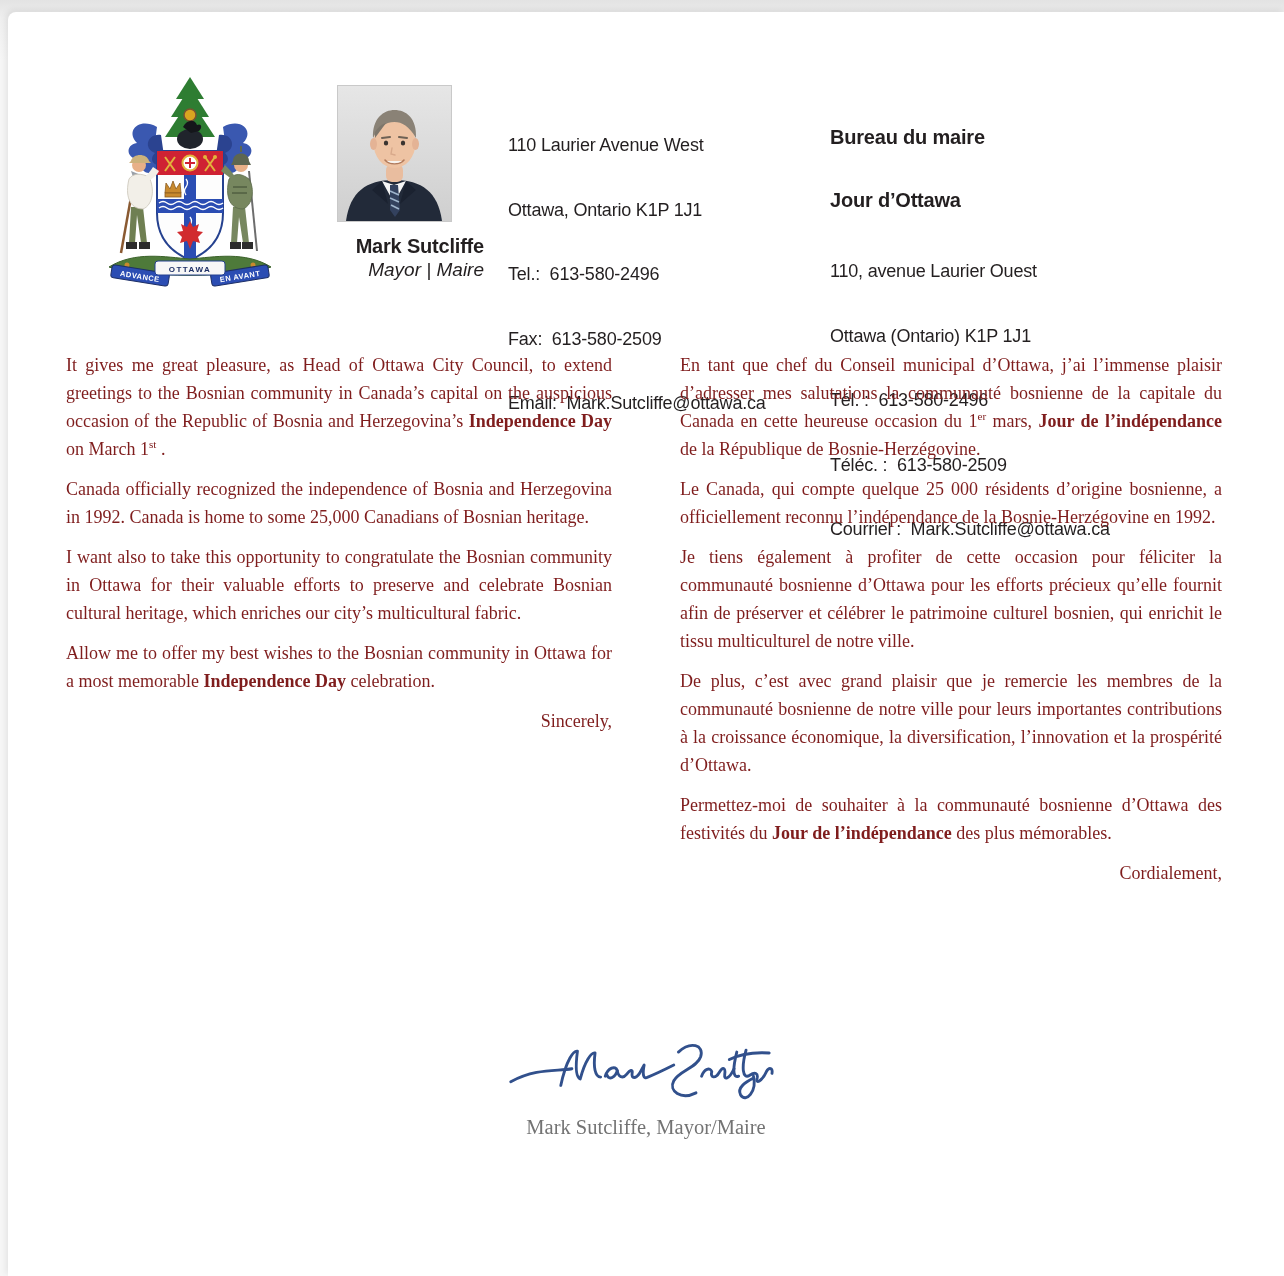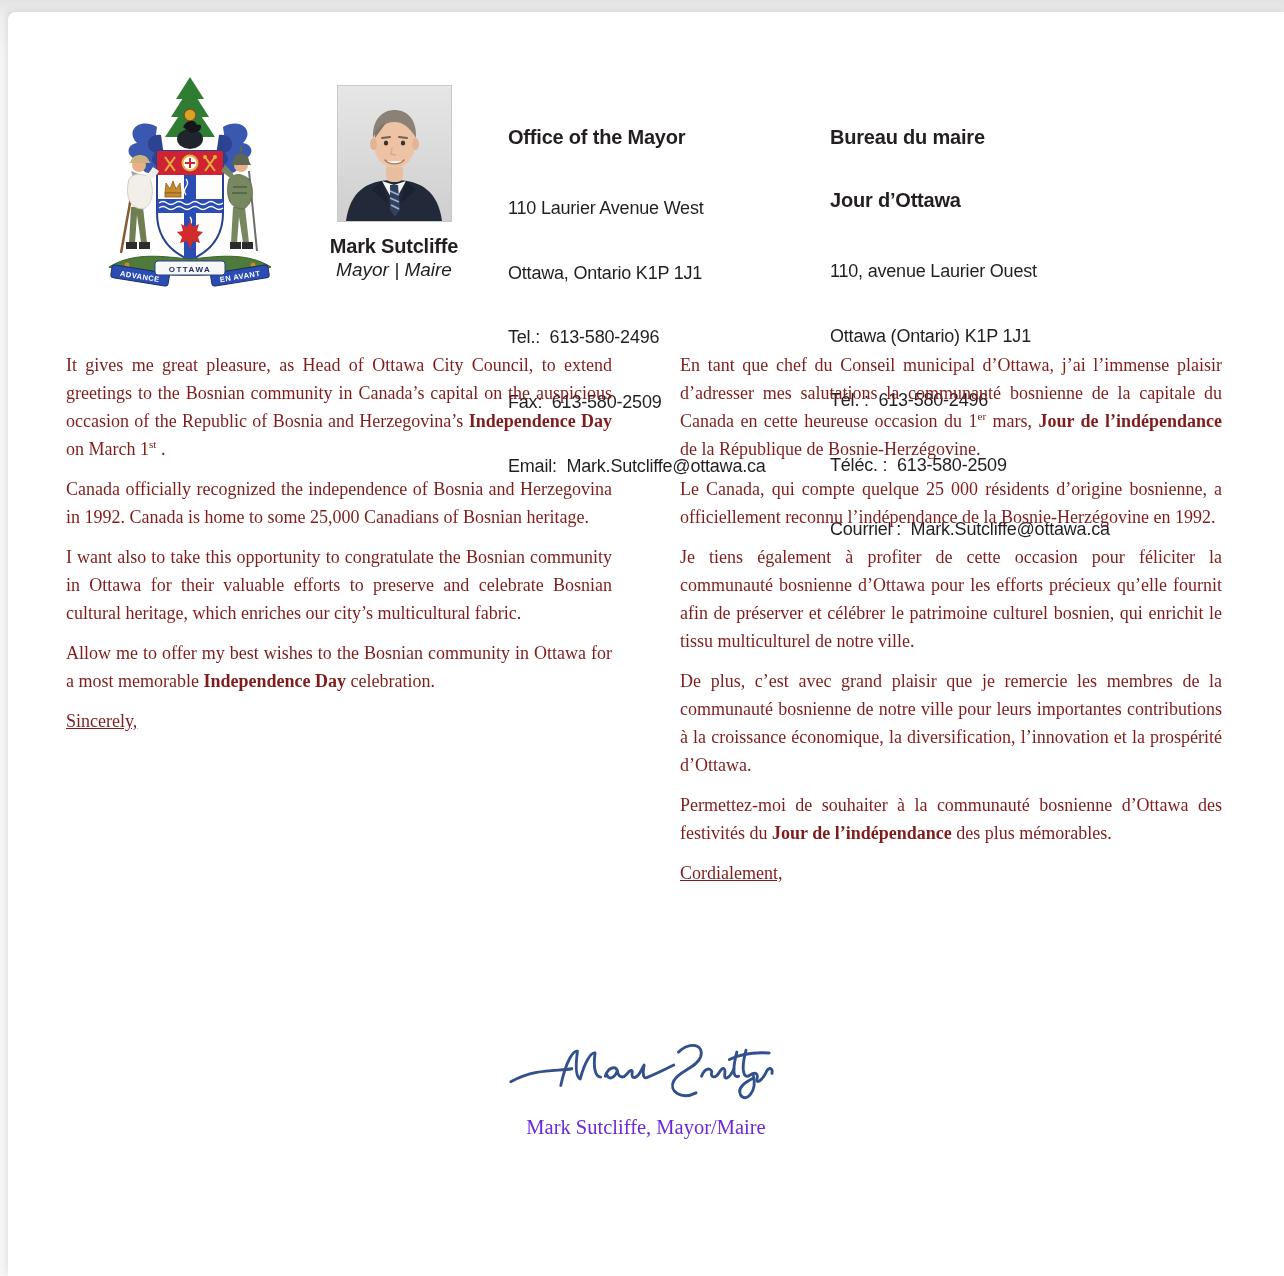--- a/index.html
+++ b/index.html
@@ -10,46 +10,46 @@
   }
   .page{
     position:absolute;left:8px;top:12px;width:1276px;height:1264px;
     background:#ffffff;border-top-left-radius:8px;
     box-shadow:-2px -2px 6px rgba(0,0,0,0.08);
   }
   
   .crest{position:absolute;left:87px;top:63px;width:190px;height:215px;}
   .photo{position:absolute;left:329px;top:73px;width:115px;height:137px;border:1px solid #c9c9c9;box-sizing:border-box;}
   .photo svg{display:block;}
-  .photo-caption{position:absolute;left:296px;top:222px;width:180px;text-align:center;color:#231f20;}
+  .photo-caption{position:absolute;left:296px;top:222px;width:180px;text-align:right;color:#231f20;}
   .photo-caption .nm{font-size:20px;font-weight:700;line-height:24px;letter-spacing:-0.2px;}
   .photo-caption .tt{font-size:19px;line-height:24px;font-style:italic;}
   .contact{position:absolute;top:76px;color:#231f20;white-space:pre-wrap;}
   .contact.en{left:500px;width:310px;}
   .contact.fr{left:822px;width:330px;}
   .contact .title{font-size:20px;font-weight:700;line-height:27px;letter-spacing:-0.2px;}
   .contact .detail{font-size:18px;line-height:28.5px;letter-spacing:-0.2px;}
   .contact .detail.first{margin-top:7px;}
   
   .col{
     position:absolute;top:339px;color:#7f1d1d;
     font-family:"Liberation Serif","DejaVu Serif",serif;
     font-size:18px;line-height:28px;text-align:justify;
   }
   .col.en{left:58px;width:546px;}
   .col.fr{left:672px;width:542px;}
   .col p{margin:0 0 12px 0;}
-  .col p.closing{margin-top:2px;text-align:left;text-decoration:underline;}
+  .col p.closing{margin-top:2px;text-align:right;}
   .col b{font-weight:700;}
   sup{font-size:0.62em;line-height:0;vertical-align:super;}
   
   .sig-wrap{position:absolute;left:50%;top:1016px;transform:translateX(-50%);width:300px;height:88px;}
   .sig-name{
     position:absolute;left:0;top:1104px;width:100%;text-align:center;
-    font-family:"Liberation Serif","DejaVu Serif",serif;font-size:20.5px;color:#6d28d9;
+    font-family:"Liberation Serif","DejaVu Serif",serif;font-size:20.5px;color:#737373;
   }
 </style>
 </head>
 <body>
 
 <div class="stage">
   <div class="page">
 
     <div class="crest">
       <svg width="190" height="215" viewBox="0 0 190 215">
@@ -163,21 +163,20 @@
         <path d="M47,74 C51,79 62,79 66,74" fill="none" stroke="#b07a5c" stroke-width="1.6" stroke-linecap="round"></path>
         <path d="M49,75 C53,78 60,78 64,75 Z" fill="#f7f3ee"></path>
       </svg>
     </div>
     <div class="photo-caption">
       <div class="nm">Mark Sutcliffe</div>
       <div class="tt">Mayor | Maire</div>
     </div>
 
     <div class="contact en">
-      <div class="title">Office of the Mayor</div>
       <div class="detail first">110 Laurier Avenue West</div>
       <div class="detail">Ottawa, Ontario K1P 1J1</div>
       <div class="detail">Tel.:  613-580-2496</div>
       <div class="detail">Fax:  613-580-2509</div>
       <div class="detail">Email:  Mark.Sutcliffe@ottawa.ca</div>
     </div>
 
     <div class="contact fr">
       <div class="title">Bureau du maire</div>
       <div class="title">Jour d’Ottawa</div>

